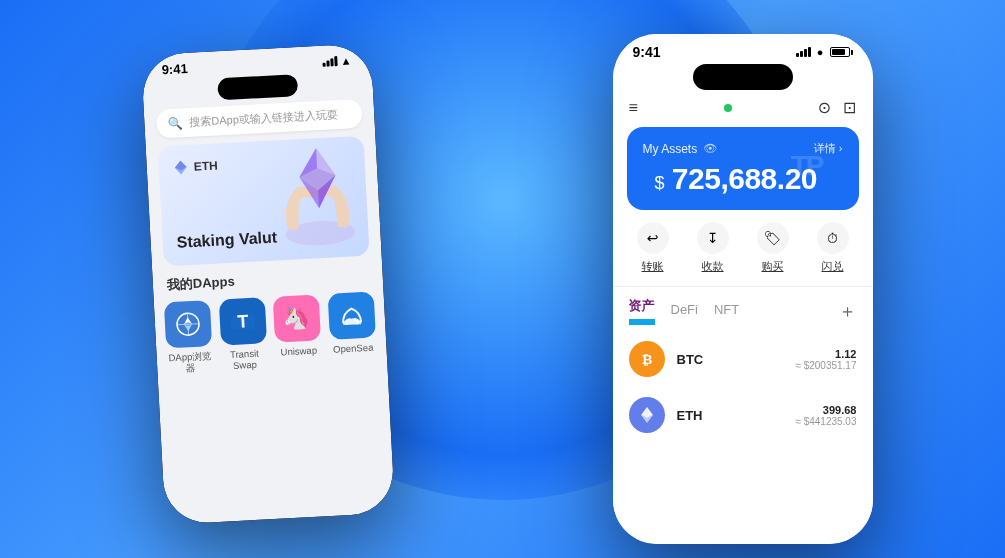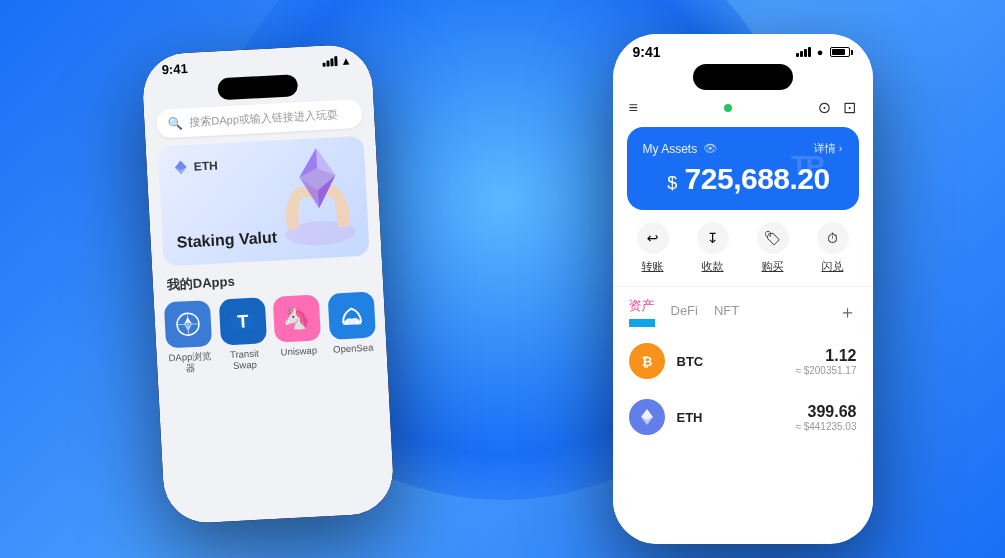--- a/index.html
+++ b/index.html
@@ -370,23 +370,23 @@
       gap: 16px;
     }
 
     .tab-item {
       font-size: 13px;
       color: #999;
       padding-bottom: 4px;
     }
 
     .tab-item.active {
-      color: #ec4899;
-      font-weight: 400;
-      border-bottom: 8px solid #0ea5e9;
+      color: #701a75;
+      font-weight: 700;
+      border-bottom: 6px solid #0ea5e9;
     }
 
     .tab-plus {
       margin-left: auto;
       font-size: 18px;
       color: #666;
     }
 
     
     .coin-row {
@@ -418,21 +418,21 @@
       font-size: 13px;
       font-weight: 600;
       color: #222;
     }
 
     .coin-value {
       text-align: right;
     }
 
     .coin-amount {
-      font-size: 16px;
+      font-size: 11px;
       font-weight: 600;
       color: #222;
       display: block;
     }
 
     .coin-usd {
       font-size: 10px;
       color: #999;
       display: block;
     }
@@ -477,21 +477,20 @@
     }
     .battery-tip {
       width: 2px;
       height: 5px;
       background: #000;
       border-radius: 0 1px 1px 0;
     }
 
     .assets-card-wrapper {
       position: relative;
-      text-align: center;
     }
 
     
     .hands-svg {
       position: absolute;
       right: 0;
       top: 0;
       width: 95px;
       height: 110px;
       opacity: 0.85;

